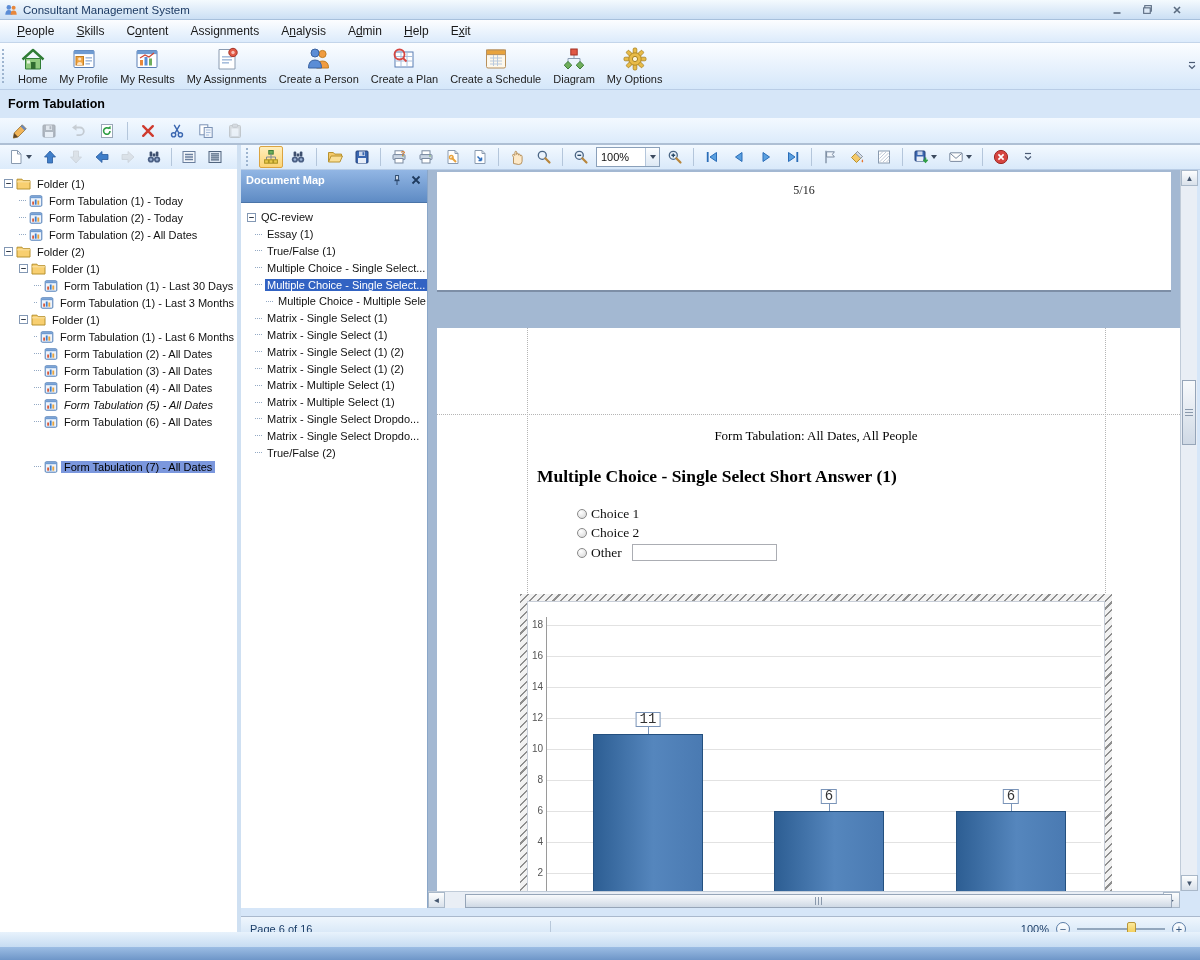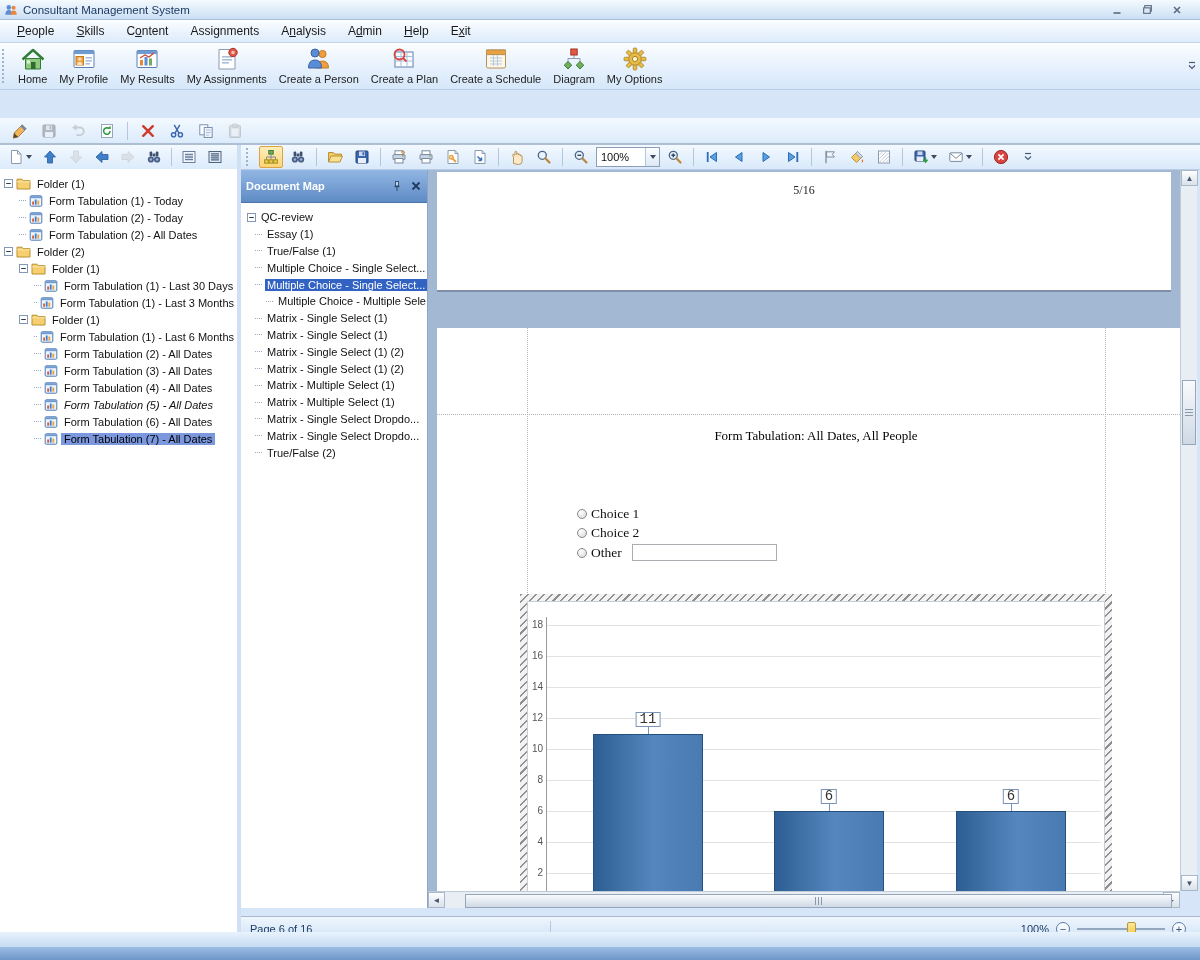--- a/index.html
+++ b/index.html
@@ -73,21 +73,21 @@
     display:flex;align-items:center;padding-left:3px;box-sizing:border-box;gap:3px;}
   .zcombo{display:flex;align-items:center;height:18px;border:1px solid #8aa0ba;background:#fff;}
   .zcombo .zval{width:44px;padding-left:4px;font-size:11px;}
   .zcombo .zdrop{width:13px;height:100%;background:linear-gradient(#fdfeff,#dde8f4);
     border-left:1px solid #b4c6db;display:flex;align-items:center;justify-content:center;}
 
   
   #docmap{position:absolute;left:241px;top:170px;width:187px;height:738px;background:#fff;
     border-right:1px solid #8aa6c8;box-sizing:border-box;}
   #docmap-title{height:21px;background:linear-gradient(#92b6e4,#5e8bc4);
-    display:flex;align-items:center;padding:16px 5px;box-sizing:border-box;
+    display:flex;align-items:flex-end;padding:16px 5px;box-sizing:border-box;
     border-bottom:1px solid #4a74a8;}
   #docmap-title .t{color:#fff;font-weight:bold;font-size:11px;flex:1;}
   #docmap-tree{padding-top:6px;overflow:hidden;}
   .dm-row{display:flex;align-items:center;height:16.8px;font-size:11px;white-space:nowrap;gap:3px;
     padding-left:6px;overflow:hidden;}
   .dm-row .stub{width:7px;border-top:1px dotted #93a9c4;flex:0 0 auto;}
   .dm-label{padding:0 2px;overflow:hidden;text-overflow:clip;}
   .dm-label.sel{background:#3263c3;color:#fff;}
 
   
@@ -329,20 +329,23 @@
         </div>
       </div>
     <div class="overflow">
         <svg width="10" height="12" viewBox="0 0 10 12">
           <path d="M2 2.5h6" stroke="#4a5a74" stroke-width="1.2"></path>
           <path d="M2 5.5l3 3 3-3" fill="none" stroke="#4a5a74" stroke-width="1.2"></path>
         </svg>
       </div>
   </div>
 
+  <div id="form-header">
+    <span>Form Tabulation</span>
+  </div>
 
   <div id="edit-toolbar">
       <div class="tbtn">
         <span class="ico">
           <svg width="16" height="16" viewBox="0 0 16 16">
             <path d="M10.2 1.8l4 4L6 14l-4.6 1.1L2.2 10z" fill="#f2b558" stroke="#946f2e" stroke-width="0.8"></path>
             <path d="M1.4 15.1L2.2 10l3.8 4z" fill="#5f4526"></path>
             <path d="M10.2 1.8l4 4-1.6 1.6-4-4z" fill="#6a88b8"></path>
           </svg>
         </span>
@@ -686,21 +689,21 @@
             <svg width="14" height="14" viewBox="0 0 14 14">
               <rect x="1.2" y="1.8" width="11.6" height="10.4" rx="1" fill="#eef4fc" stroke="#4a7ab5"></rect>
               <rect x="1.6" y="2.2" width="10.8" height="2" fill="#6f9bd1"></rect>
               <rect x="3.2" y="7.5" width="1.8" height="3.2" fill="#d85a3a"></rect>
               <rect x="5.8" y="5.5" width="1.8" height="5.2" fill="#3f7ec9"></rect>
               <rect x="8.4" y="6.5" width="1.8" height="4.2" fill="#e8a33d"></rect>
             </svg>
           </span>
           <span class="tree-label">Form Tabulation (6) - All Dates</span>
         </div>
-        <div class="tree-row" style="padding-left: 34px;">
+        <div class="tree-row" style="padding-left: 34px; margin-top: 28px;">
           <span class="stub"></span>
           <span class="ico">
             <svg width="14" height="14" viewBox="0 0 14 14">
               <rect x="1.2" y="1.8" width="11.6" height="10.4" rx="1" fill="#eef4fc" stroke="#4a7ab5"></rect>
               <rect x="1.6" y="2.2" width="10.8" height="2" fill="#6f9bd1"></rect>
               <rect x="3.2" y="7.5" width="1.8" height="3.2" fill="#d85a3a"></rect>
               <rect x="5.8" y="5.5" width="1.8" height="5.2" fill="#3f7ec9"></rect>
               <rect x="8.4" y="6.5" width="1.8" height="4.2" fill="#e8a33d"></rect>
             </svg>
           </span>
@@ -1022,20 +1025,21 @@
 
   <div id="viewer">
     <div id="page5">
       <span class="pf">5/16</span>
     </div>
     <div id="page6">
       <div class="margin-v" style="left:90px;"></div>
       <div class="margin-v" style="left:668px;"></div>
       <div class="margin-h" style="top:86px;"></div>
       <div id="rpt-header">Form Tabulation: All Dates, All People</div>
+      <div id="rpt-title">Multiple Choice - Single Select Short Answer (1)</div>
       <div id="choices">
           <div class="choice-row" style="top: 178px;">
             <span class="radio"></span>
             <span>Choice 1</span>
           </div>
           <div class="choice-row" style="top: 197px;">
             <span class="radio"></span>
             <span>Choice 2</span>
           </div>
           <div class="choice-row" style="top: 217px;">

